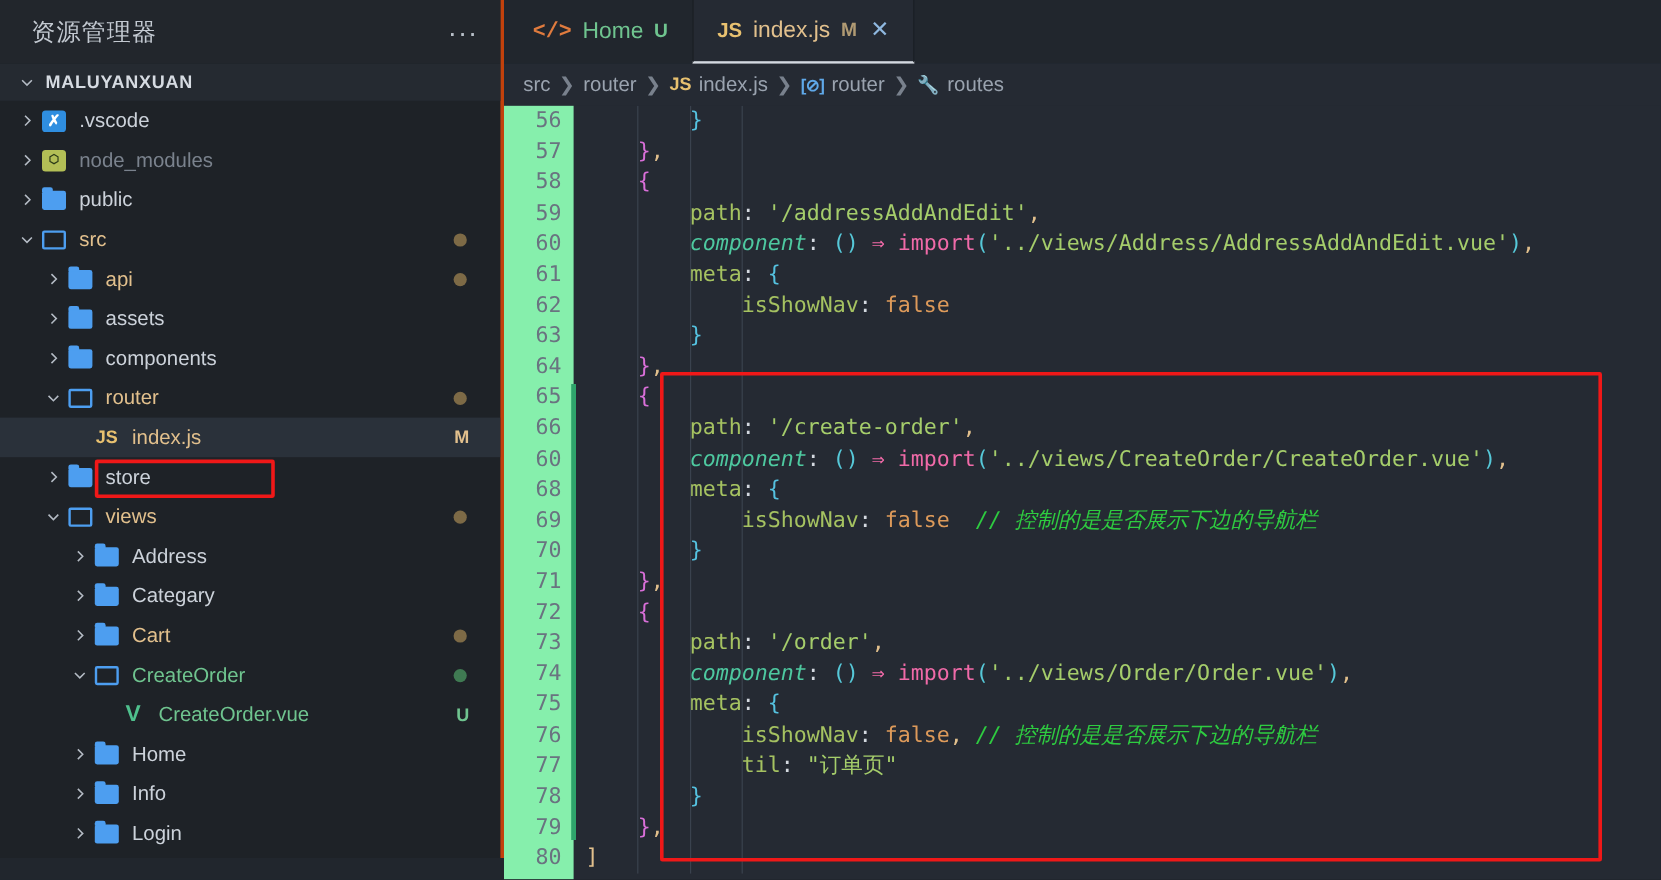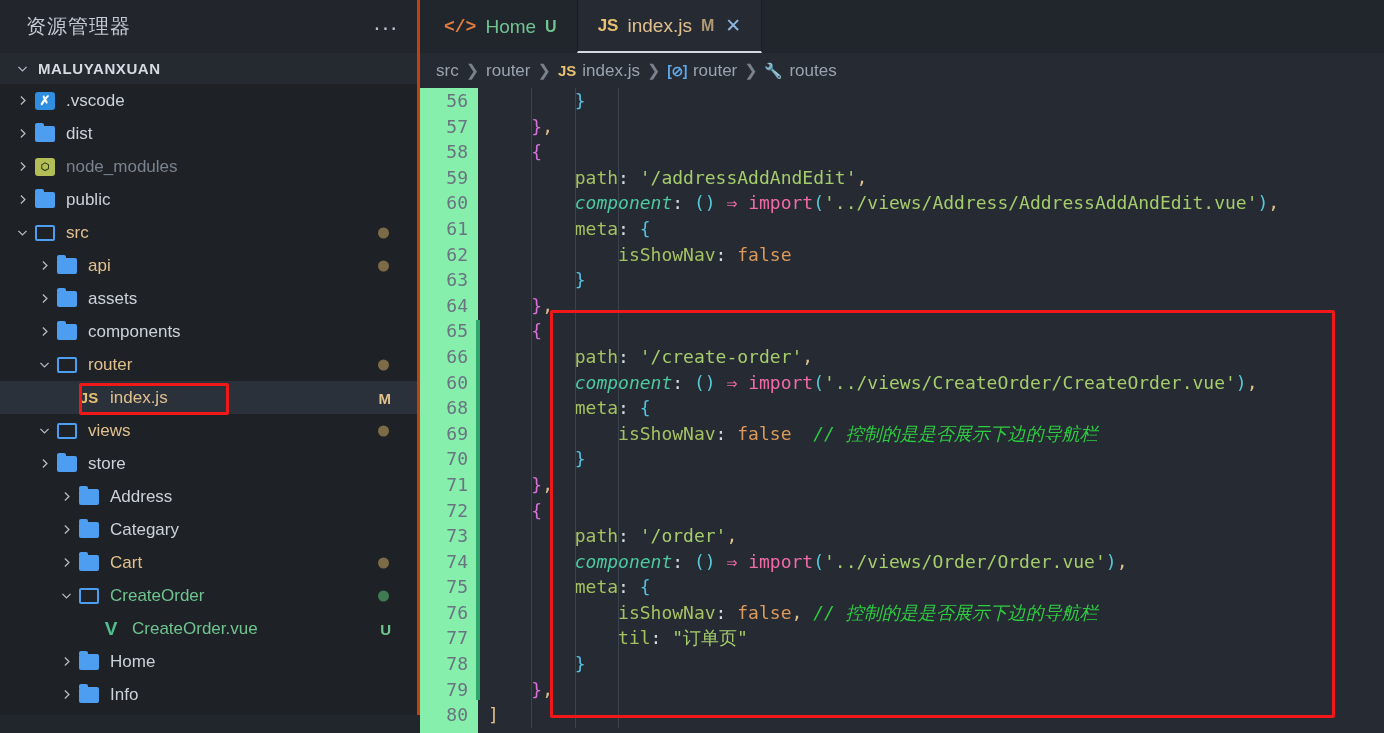--- a/index.html
+++ b/index.html
@@ -209,32 +209,20 @@
           <span class="label">.vscode</span>
         </div>
         <div class="row">
           <span class="row-ind" style="width: 12px;"></span>
           <span class="chev">
             <svg width="13" height="13" viewBox="0 0 16 16">
               <path d="M6 3 L11 8 L6 13" fill="none" stroke="#b4bbc4" stroke-width="1.6"></path>
             </svg>
           </span>
           <span class="ficon">
-            <span class="folder-closed"></span>
-          </span>
-          <span class="label">dist</span>
-        </div>
-        <div class="row">
-          <span class="row-ind" style="width: 12px;"></span>
-          <span class="chev">
-            <svg width="13" height="13" viewBox="0 0 16 16">
-              <path d="M6 3 L11 8 L6 13" fill="none" stroke="#b4bbc4" stroke-width="1.6"></path>
-            </svg>
-          </span>
-          <span class="ficon">
             <span class="node-ic">⬡</span>
           </span>
           <span class="label dim">node_modules</span>
         </div>
         <div class="row">
           <span class="row-ind" style="width: 12px;"></span>
           <span class="chev">
             <svg width="13" height="13" viewBox="0 0 16 16">
               <path d="M6 3 L11 8 L6 13" fill="none" stroke="#b4bbc4" stroke-width="1.6"></path>
             </svg>
@@ -313,40 +301,40 @@
           <span class="ficon">
             <span class="js-ic">JS</span>
           </span>
           <span class="label mod">index.js</span>
           <span class="status m">M</span>
         </div>
         <div class="row">
           <span class="row-ind" style="width: 34px;"></span>
           <span class="chev">
             <svg width="13" height="13" viewBox="0 0 16 16">
+              <path d="M6 3 L11 8 L6 13" fill="none" stroke="#b4bbc4" stroke-width="1.6"></path>
+            </svg>
+          </span>
+          <span class="ficon">
+            <span class="folder-closed"></span>
+          </span>
+          <span class="label">store</span>
+        </div>
+        <div class="row">
+          <span class="row-ind" style="width: 34px;"></span>
+          <span class="chev">
+            <svg width="13" height="13" viewBox="0 0 16 16">
               <path d="M3 6 L8 11 L13 6" fill="none" stroke="#b4bbc4" stroke-width="1.6"></path>
             </svg>
           </span>
           <span class="ficon">
             <span class="folder-open"></span>
           </span>
           <span class="label mod">views</span>
           <span class="dot m"></span>
-        </div>
-        <div class="row">
-          <span class="row-ind" style="width: 34px;"></span>
-          <span class="chev">
-            <svg width="13" height="13" viewBox="0 0 16 16">
-              <path d="M6 3 L11 8 L6 13" fill="none" stroke="#b4bbc4" stroke-width="1.6"></path>
-            </svg>
-          </span>
-          <span class="ficon">
-            <span class="folder-closed"></span>
-          </span>
-          <span class="label">store</span>
         </div>
         <div class="row">
           <span class="row-ind" style="width: 56px;"></span>
           <span class="chev">
             <svg width="13" height="13" viewBox="0 0 16 16">
               <path d="M6 3 L11 8 L6 13" fill="none" stroke="#b4bbc4" stroke-width="1.6"></path>
             </svg>
           </span>
           <span class="ficon">
             <span class="folder-closed"></span>

